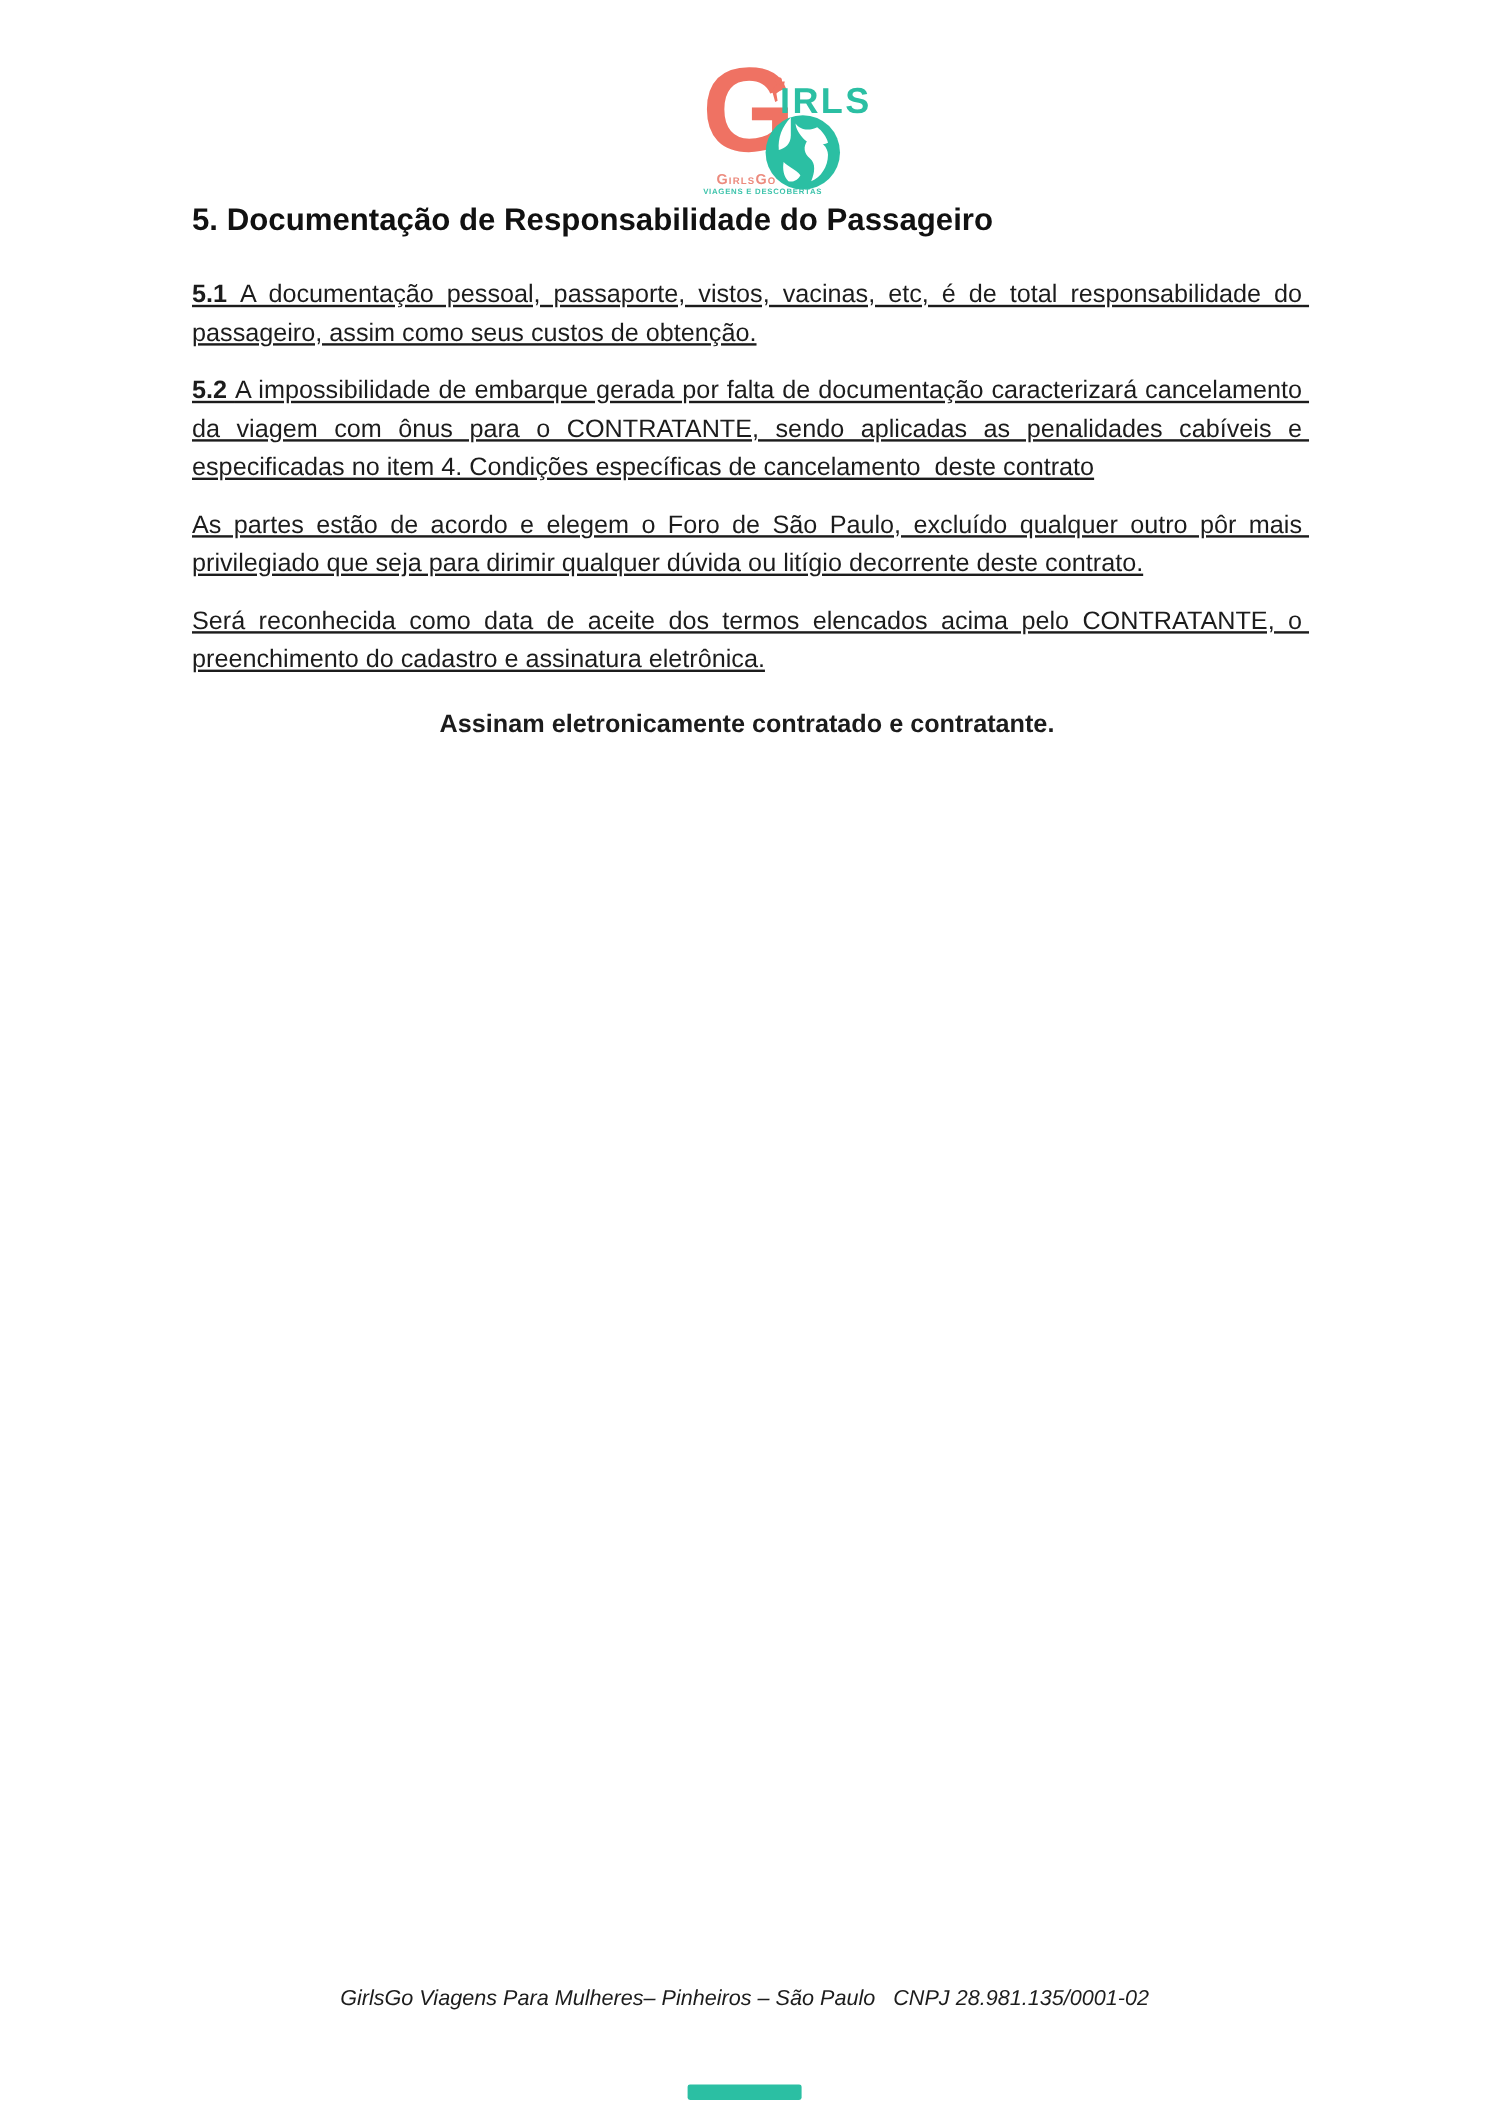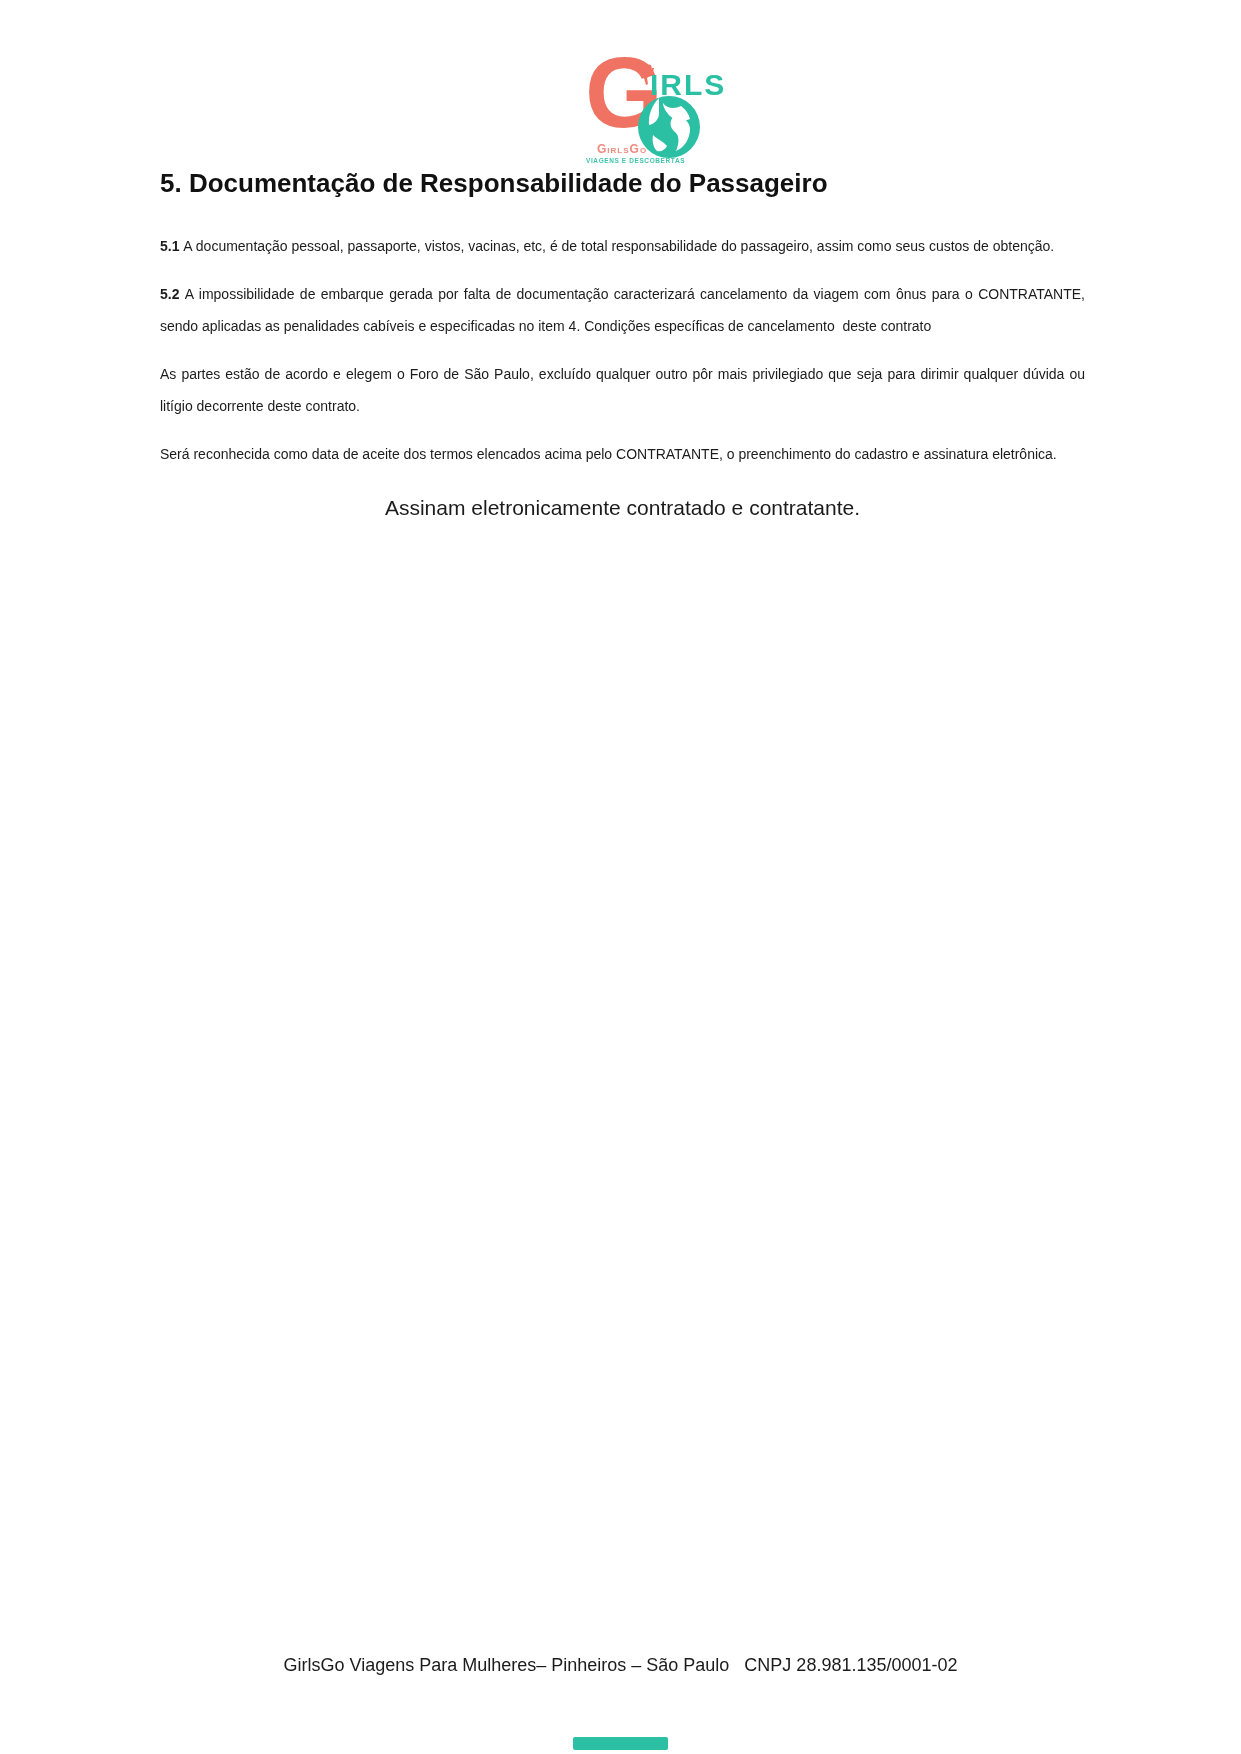--- a/index.html
+++ b/index.html
@@ -85,43 +85,45 @@
   }
   .heading {
     margin: 168px 0 32px 0;
     font-size: 26px;
     font-weight: bold;
     line-height: 30px;
     color: #111111;
   }
   .para {
     margin: 0 0 16px 0;
-    font-size: 14px;
+    font-size: 21px;
     line-height: 32px;
     text-align: justify;
+    text-decoration: underline;
   }
   .para .num { font-weight: bold; white-space: pre-wrap; }
   .para .txt { white-space: pre-wrap; }
   .closing {
     margin: 21px 0 22px 0;
     font-size: 21px;
     line-height: 32px;
     text-align: center;
   }
-  .closing.second { margin-top: 22px; }
+  .closing.second { margin-top: 22px; font-weight: bold; }
 
   
   .footer-text {
     position: absolute;
     left: 0;
     width: 1241px;
     top: 1655px;
     margin: 0;
     text-align: center;
     font-size: 18px;
+    font-style: italic;
     color: #1c1c1c;
     white-space: pre-wrap;
   }
   .footer-bar {
     position: absolute;
     left: 573px;
     bottom: 4px;
     width: 95px;
     height: 13px;
     background: #2BBFA3;

